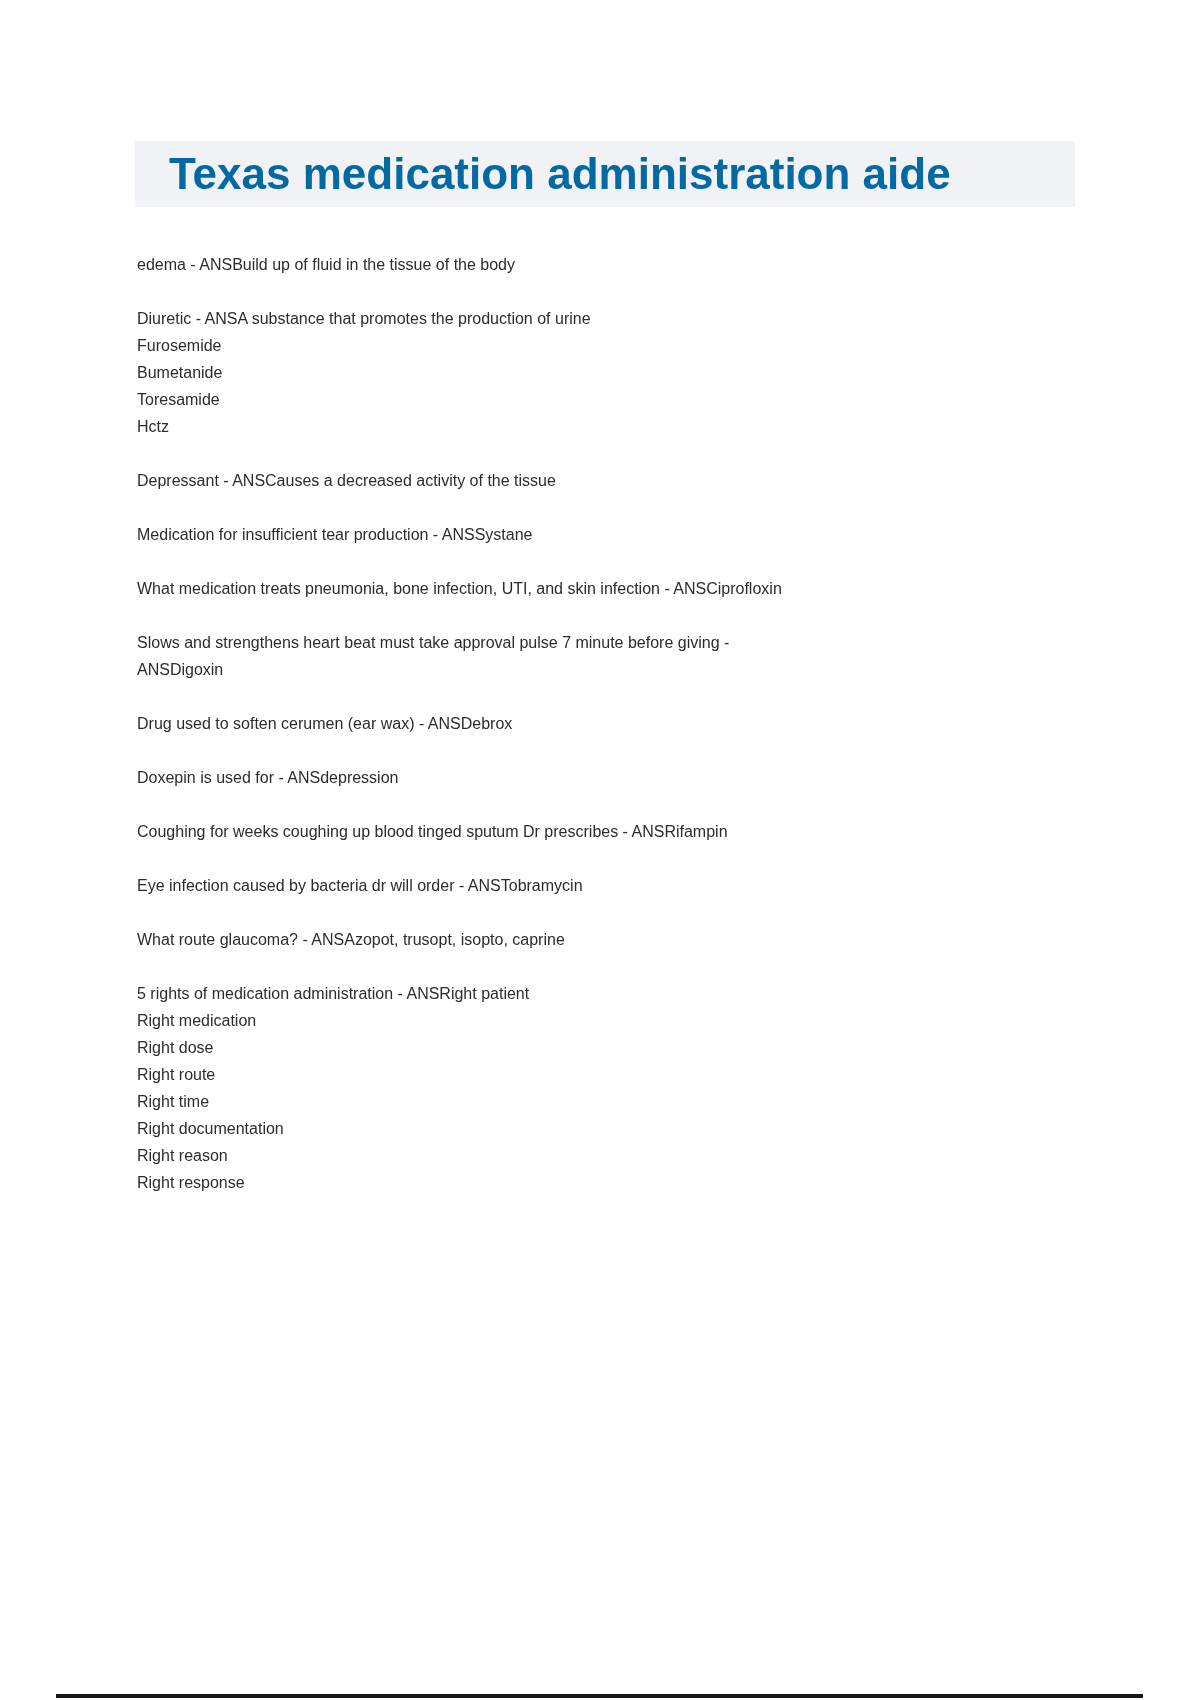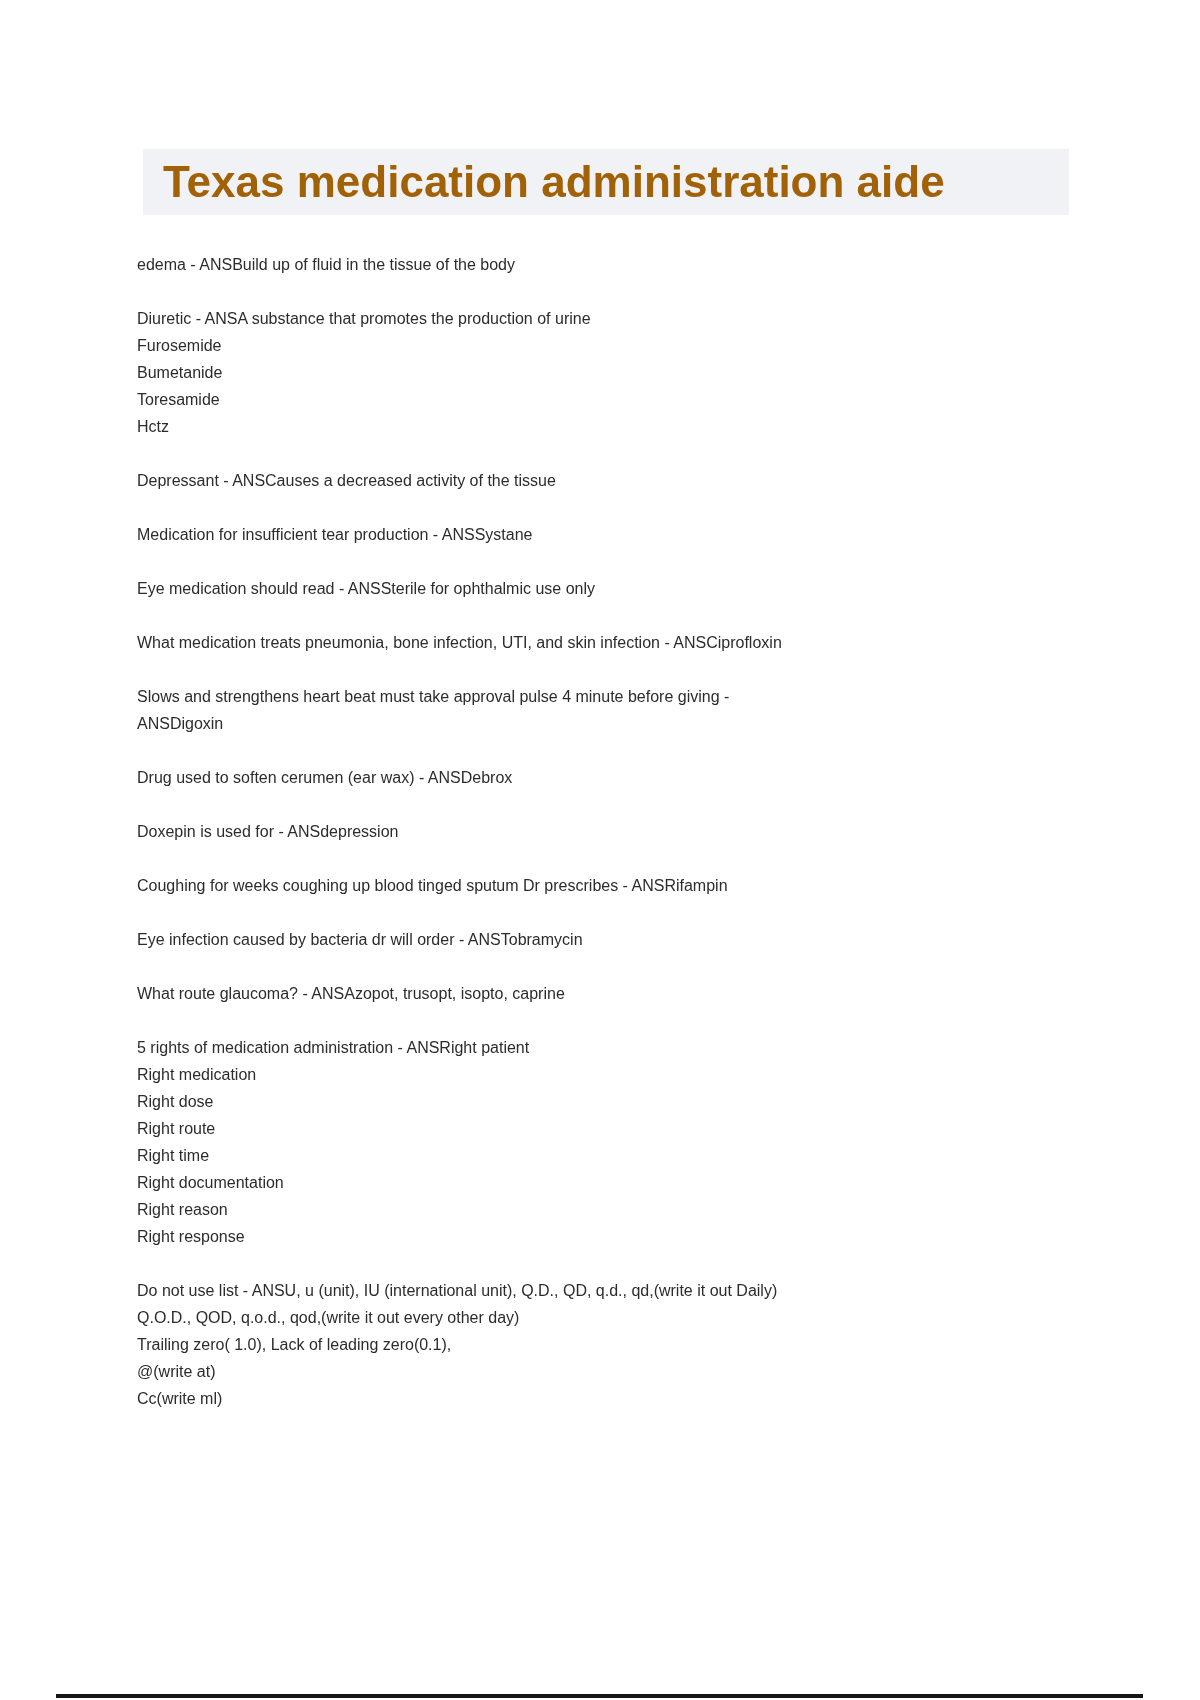--- a/index.html
+++ b/index.html
@@ -14,28 +14,28 @@
     overflow: hidden;
     font-family: "Liberation Sans", sans-serif;
   }
   .page {
     position: relative;
     width: 1200px;
     height: 1700px;
     background: #ffffff;
   }
   .title {
-    margin: 8px;
+    margin: 0;
     position: absolute;
     left: 135px;
     top: 141px;
     width: 906px;
-    padding-left: 20px;
+    padding-left: 34px;
     background: #f1f2f6;
-    color: #a16207;
+    color: #0369a1;
     font-size: 44px;
     font-weight: bold;
     line-height: 66px;
     white-space: nowrap;
     letter-spacing: 0px;
   }
   .content {
     position: absolute;
     left: 137px;
     top: 207px;
@@ -69,39 +69,33 @@
 
   <div class="content">
     <p class="para">edema - ANSBuild up of fluid in the tissue of the body</p>
     <p class="para">Diuretic - ANSA substance that promotes the production of urine
 Furosemide
 Bumetanide
 Toresamide
 Hctz</p>
     <p class="para">Depressant - ANSCauses a decreased activity of the tissue</p>
     <p class="para">Medication for insufficient tear production - ANSSystane</p>
-    <p class="para">Eye medication should read - ANSSterile for ophthalmic use only</p>
     <p class="para">What medication treats pneumonia, bone infection, UTI, and skin infection - ANSCiprofloxin</p>
-    <p class="para">Slows and strengthens heart beat must take approval pulse 4 minute before giving -
+    <p class="para">Slows and strengthens heart beat must take approval pulse 7 minute before giving -
 ANSDigoxin</p>
     <p class="para">Drug used to soften cerumen (ear wax) - ANSDebrox</p>
     <p class="para">Doxepin is used for - ANSdepression</p>
     <p class="para">Coughing for weeks coughing up blood tinged sputum Dr prescribes - ANSRifampin</p>
     <p class="para">Eye infection caused by bacteria dr will order - ANSTobramycin</p>
     <p class="para">What route glaucoma? - ANSAzopot, trusopt, isopto, caprine</p>
     <p class="para">5 rights of medication administration - ANSRight patient
 Right medication
 Right dose
 Right route
 Right time
 Right documentation
 Right reason
 Right response</p>
-    <p class="para">Do not use list - ANSU, u (unit), IU (international unit), Q.D., QD, q.d., qd,(write it out Daily)
-Q.O.D., QOD, q.o.d., qod,(write it out every other day)
-Trailing zero( 1.0), Lack of leading zero(0.1),
-@(write at)
-Cc(write ml)</p>
   </div>
 
   <div class="bottom-divider"></div>
 
 </div>
 
 </body></html>

